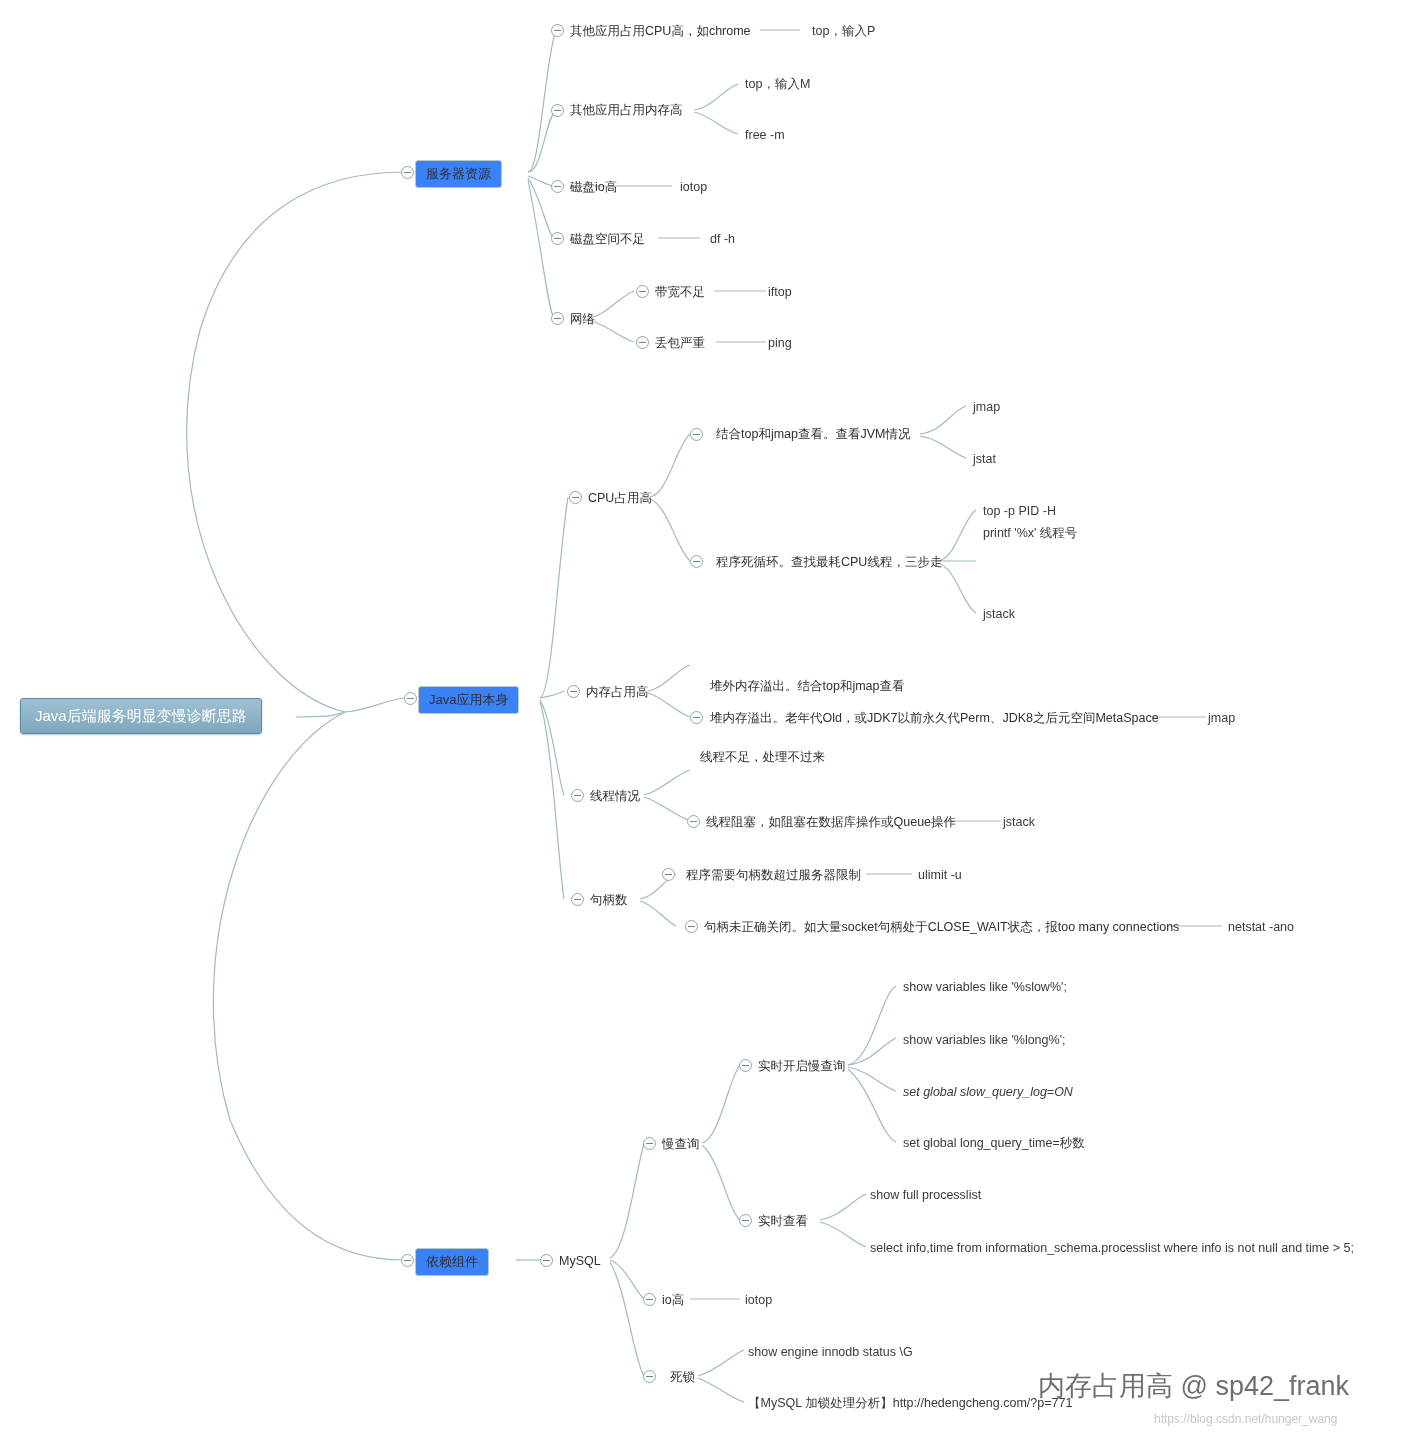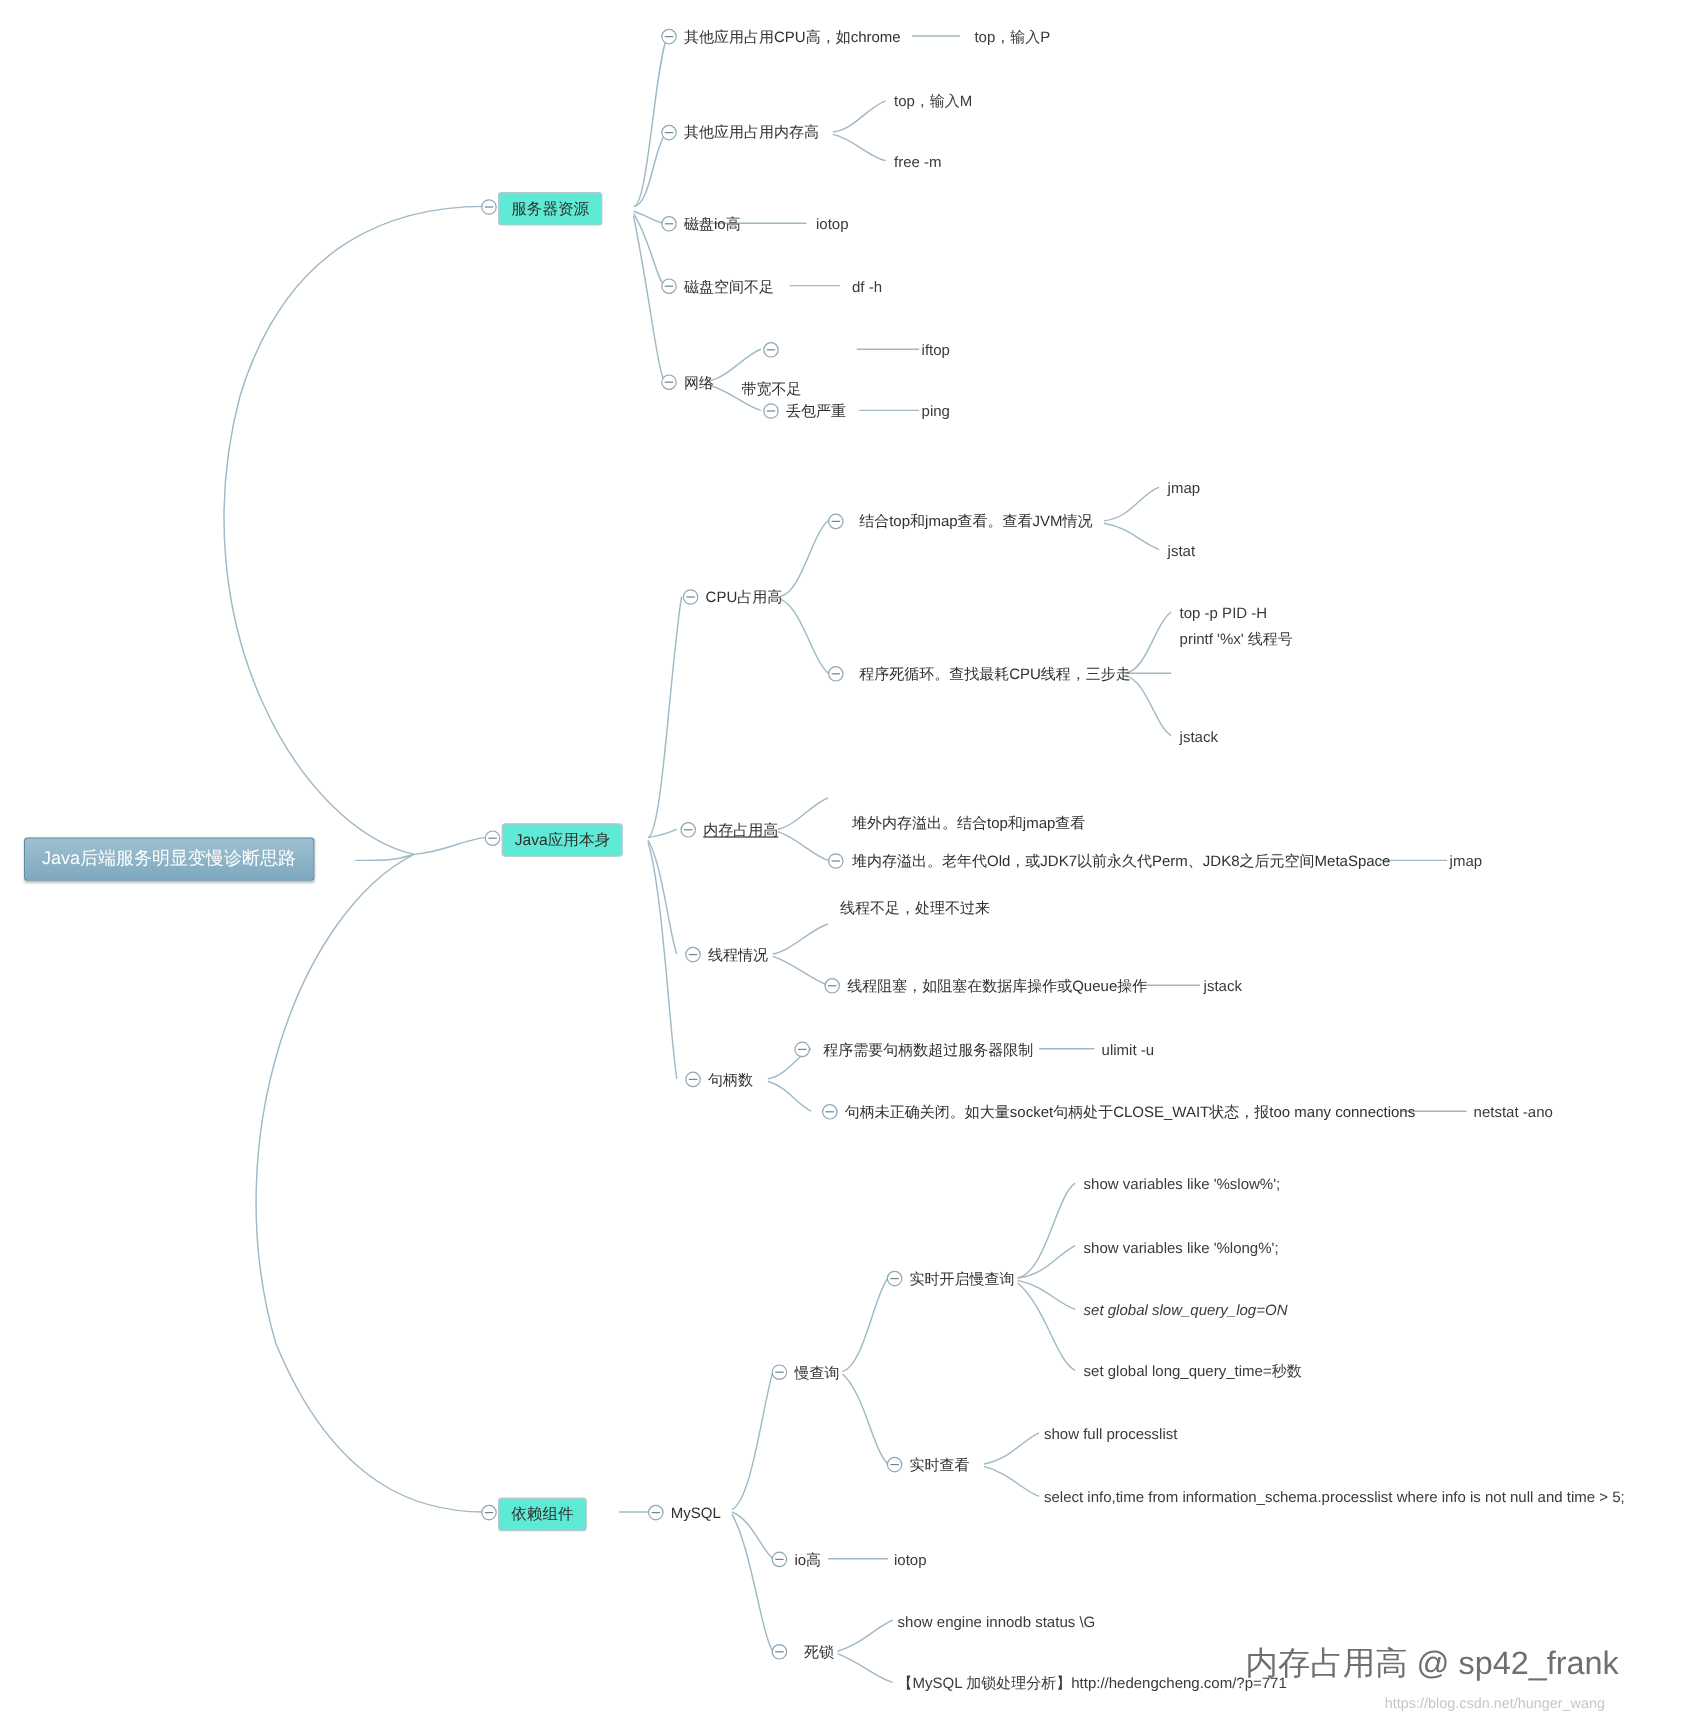--- a/index.html
+++ b/index.html
@@ -37,21 +37,21 @@
     background: #8fb3c7;
     background: linear-gradient(#9fc0d2, #7da8be);
     border: 1px solid #5b8aa3;
     border-radius: 3px;
     color: #ffffff;
     font-size: 15px;
     padding: 8px 14px;
     box-shadow: 0 1px 2px rgba(0,0,0,0.25);
   }
   .node.boxed {
-    background: #5eead4;
+    background: #3b82f6;
     border: 1px solid #b9c6cd;
     border-radius: 3px;
     padding: 5px 10px;
     font-size: 13px;
     color: #2f2f2f;
   }
   .node.plain {
     padding: 2px 0;
     font-size: 12.5px;
   }
@@ -188,21 +188,21 @@
   <div class="node plain" style="left:570px; top:178px;">磁盘io高</div>
   <div class="collapse" style="left:551px; top:180px;"></div>
   <div class="node leaf" style="left:680px; top:178px;">iotop</div>
 
   <div class="node plain" style="left:570px; top:230px;">磁盘空间不足</div>
   <div class="collapse" style="left:551px; top:232px;"></div>
   <div class="node leaf" style="left:710px; top:230px;">df -h</div>
 
   <div class="node plain" style="left:570px; top:310px;">网络</div>
   <div class="collapse" style="left:551px; top:312px;"></div>
-  <div class="node plain" style="left:618px; top:283px;margin-top:32px;">带宽不足</div>
+  <div class="node plain" style="left:655px; top:283px;">带宽不足</div>
   <div class="collapse" style="left:636px; top:285px;"></div>
   <div class="node leaf" style="left:768px; top:283px;">iftop</div>
   <div class="node plain" style="left:655px; top:334px;">丢包严重</div>
   <div class="collapse" style="left:636px; top:336px;"></div>
   <div class="node leaf" style="left:768px; top:334px;">ping</div>
 
   <div class="node boxed" style="left:418px; top:686px;">Java应用本身</div>
   <div class="collapse" style="left:404px; top:692px;"></div>
 
   <div class="node plain" style="left:588px; top:489px;">CPU占用高</div>
@@ -212,21 +212,21 @@
   <div class="collapse" style="left:690px; top:428px;"></div>
   <div class="node leaf" style="left:973px; top:398px;">jmap</div>
   <div class="node leaf" style="left:973px; top:450px;">jstat</div>
 
   <div class="node plain" style="left:716px; top:553px;">程序死循环。查找最耗CPU线程，三步走</div>
   <div class="collapse" style="left:690px; top:555px;"></div>
   <div class="node leaf" style="left:983px; top:502px;">top -p PID -H</div>
   <div class="node leaf" style="left:983px; top:524px;">printf '%x' 线程号</div>
   <div class="node leaf" style="left:983px; top:605px;">jstack</div>
 
-  <div class="node plain" style="left:586px; top:683px;text-decoration:underline;">内存占用高</div>
+  <div class="node plain" style="left:586px; top:683px;">内存占用高</div>
   <div class="collapse" style="left:567px; top:685px;"></div>
   <div class="node plain" style="left:710px; top:657px;margin-top:20px;">堆外内存溢出。结合top和jmap查看</div>
   <div class="node plain" style="left:710px; top:709px;">堆内存溢出。老年代Old，或JDK7以前永久代Perm、JDK8之后元空间MetaSpace</div>
   <div class="collapse" style="left:690px; top:711px;"></div>
   <div class="node leaf" style="left:1208px; top:709px;">jmap</div>
 
   <div class="node plain" style="left:590px; top:787px;">线程情况</div>
   <div class="collapse" style="left:571px; top:789px;"></div>
   <div class="node plain" style="left:700px; top:748px;">线程不足，处理不过来</div>
   <div class="node plain" style="left:706px; top:813px;">线程阻塞，如阻塞在数据库操作或Queue操作</div>

